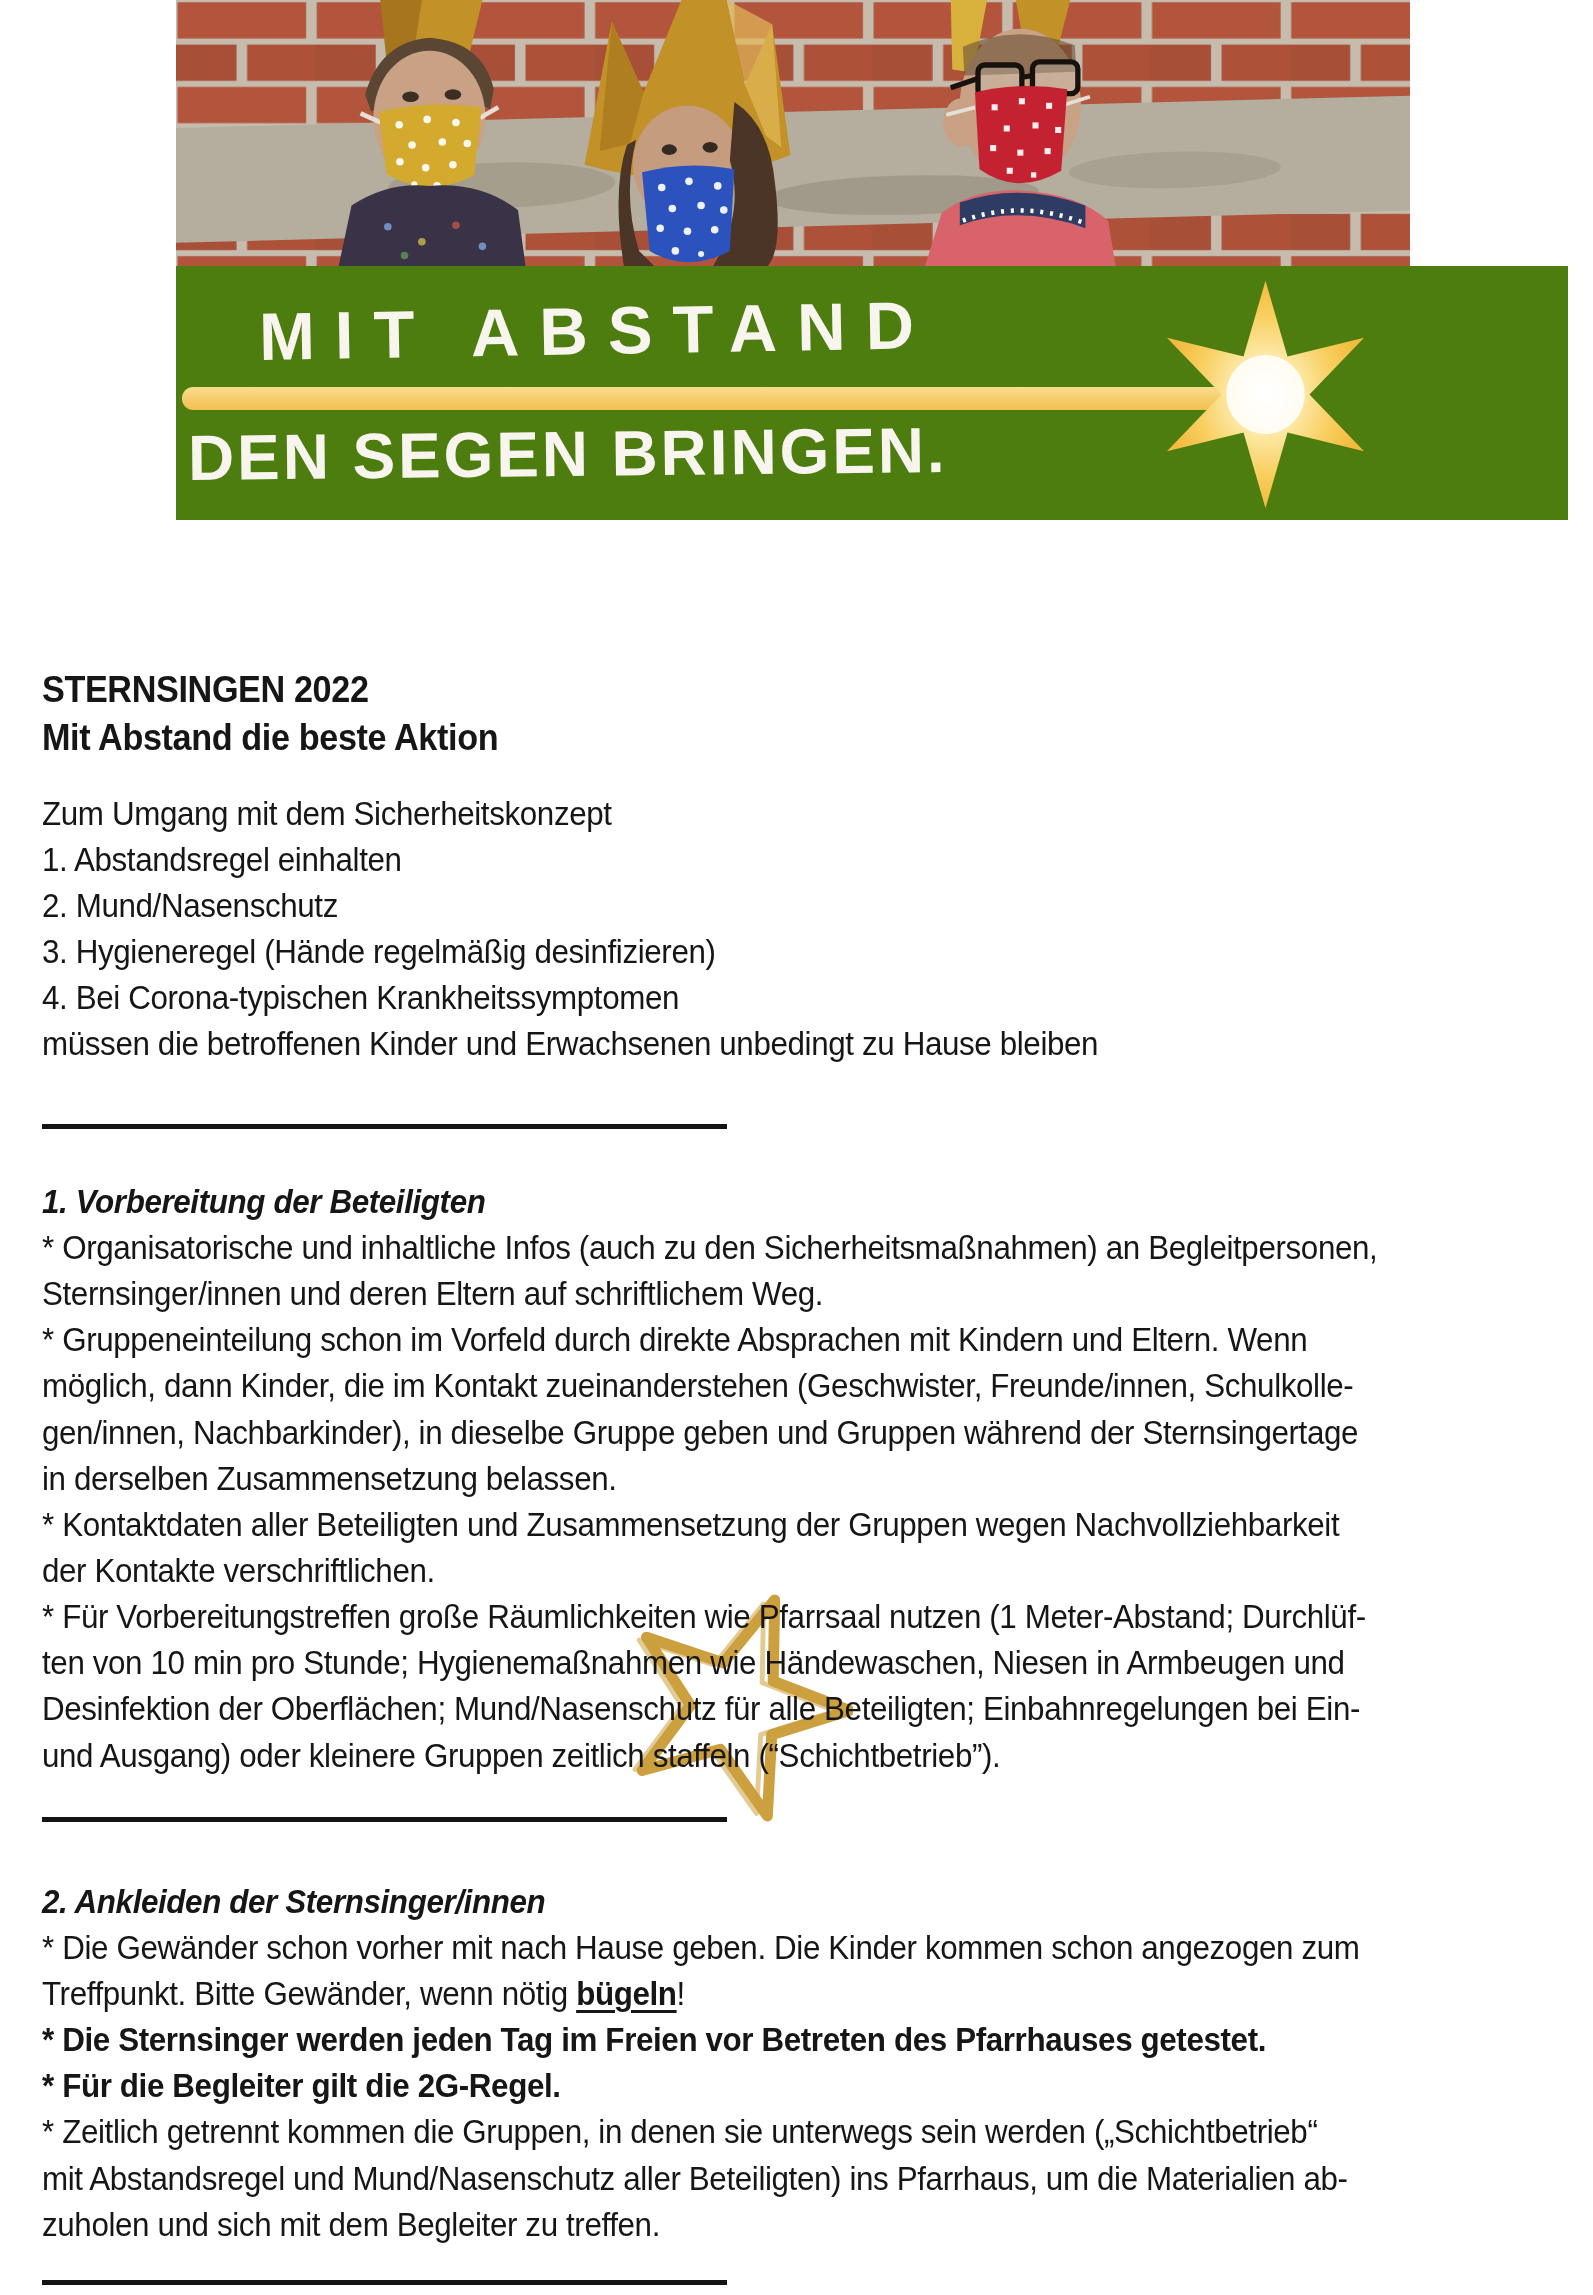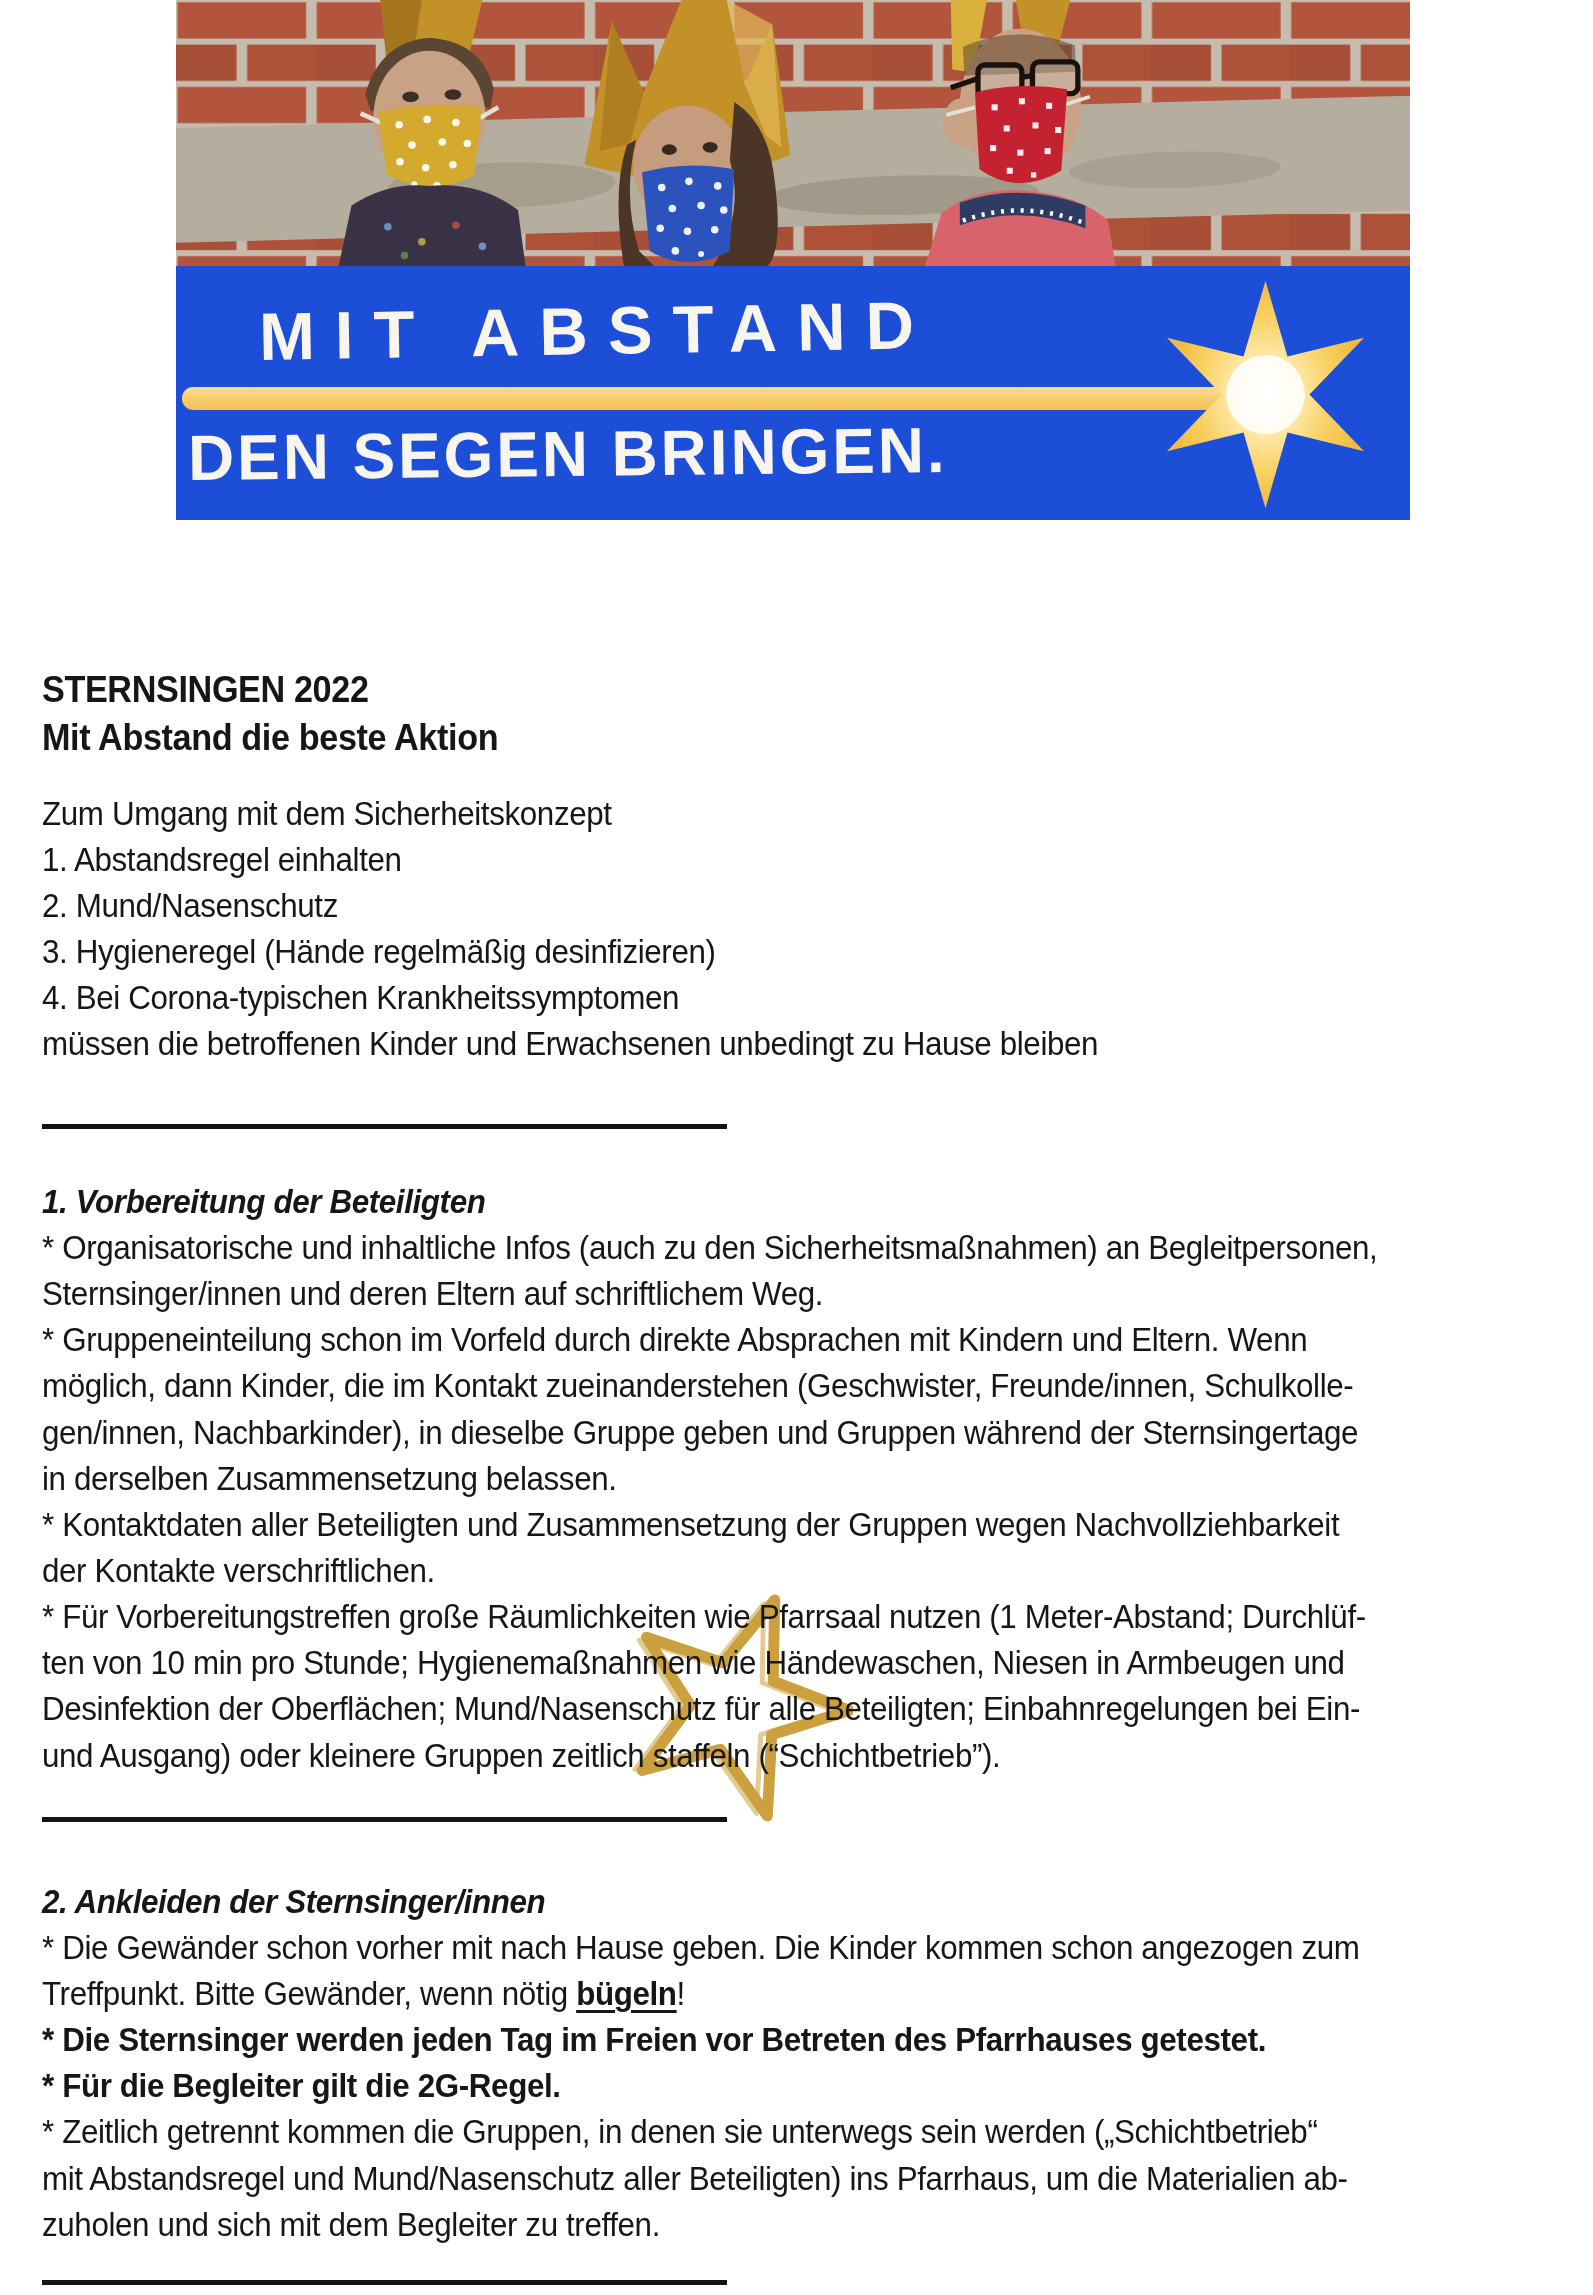--- a/index.html
+++ b/index.html
@@ -1,20 +1,20 @@
 <!DOCTYPE html>
 <html style="font-size:12px"><head>
 <meta charset="utf-8">
 <style>
   html,body{margin:0;padding:0;background:#ffffff;}
   .canvas{position:relative;width:1593px;height:2295px;background:#ffffff;overflow:hidden;
           font-family:"Liberation Sans",sans-serif;color:#161616;}
   
   .photo{position:absolute;left:176px;top:0;width:1234px;height:266px;z-index:1;}
-  .banner{position:absolute;left:176px;top:266px;width:1234px;height:254px;background:#1d4ed8;overflow:hidden;z-index:1;}
+  .banner{position:absolute;left:176px;top:266px;width:1392px;height:254px;background:#4d7c0f;overflow:hidden;z-index:1;}
   .banner-line1{position:absolute;left:83px;top:26px;font-size:67px;font-weight:bold;letter-spacing:.30em;
                 color:#f8f5ee;transform:rotate(-1deg);white-space:nowrap;}
   .banner-beam{position:absolute;left:6px;top:121px;width:1089px;height:23px;border-radius:11.3px;
                background:linear-gradient(#fbdc8d,#f2c050);}
   .banner-line2{position:absolute;left:12px;top:151px;font-size:64px;font-weight:bold;letter-spacing:.045em;
                 color:#f8f5ee;transform:rotate(-0.6deg);white-space:nowrap;}
   .banner-star{position:absolute;left:972px;top:10.6px;width:235px;height:235px;}
   
   .watermark{position:absolute;left:626px;top:1583px;width:227px;height:244px;z-index:2;opacity:.92;}
   

